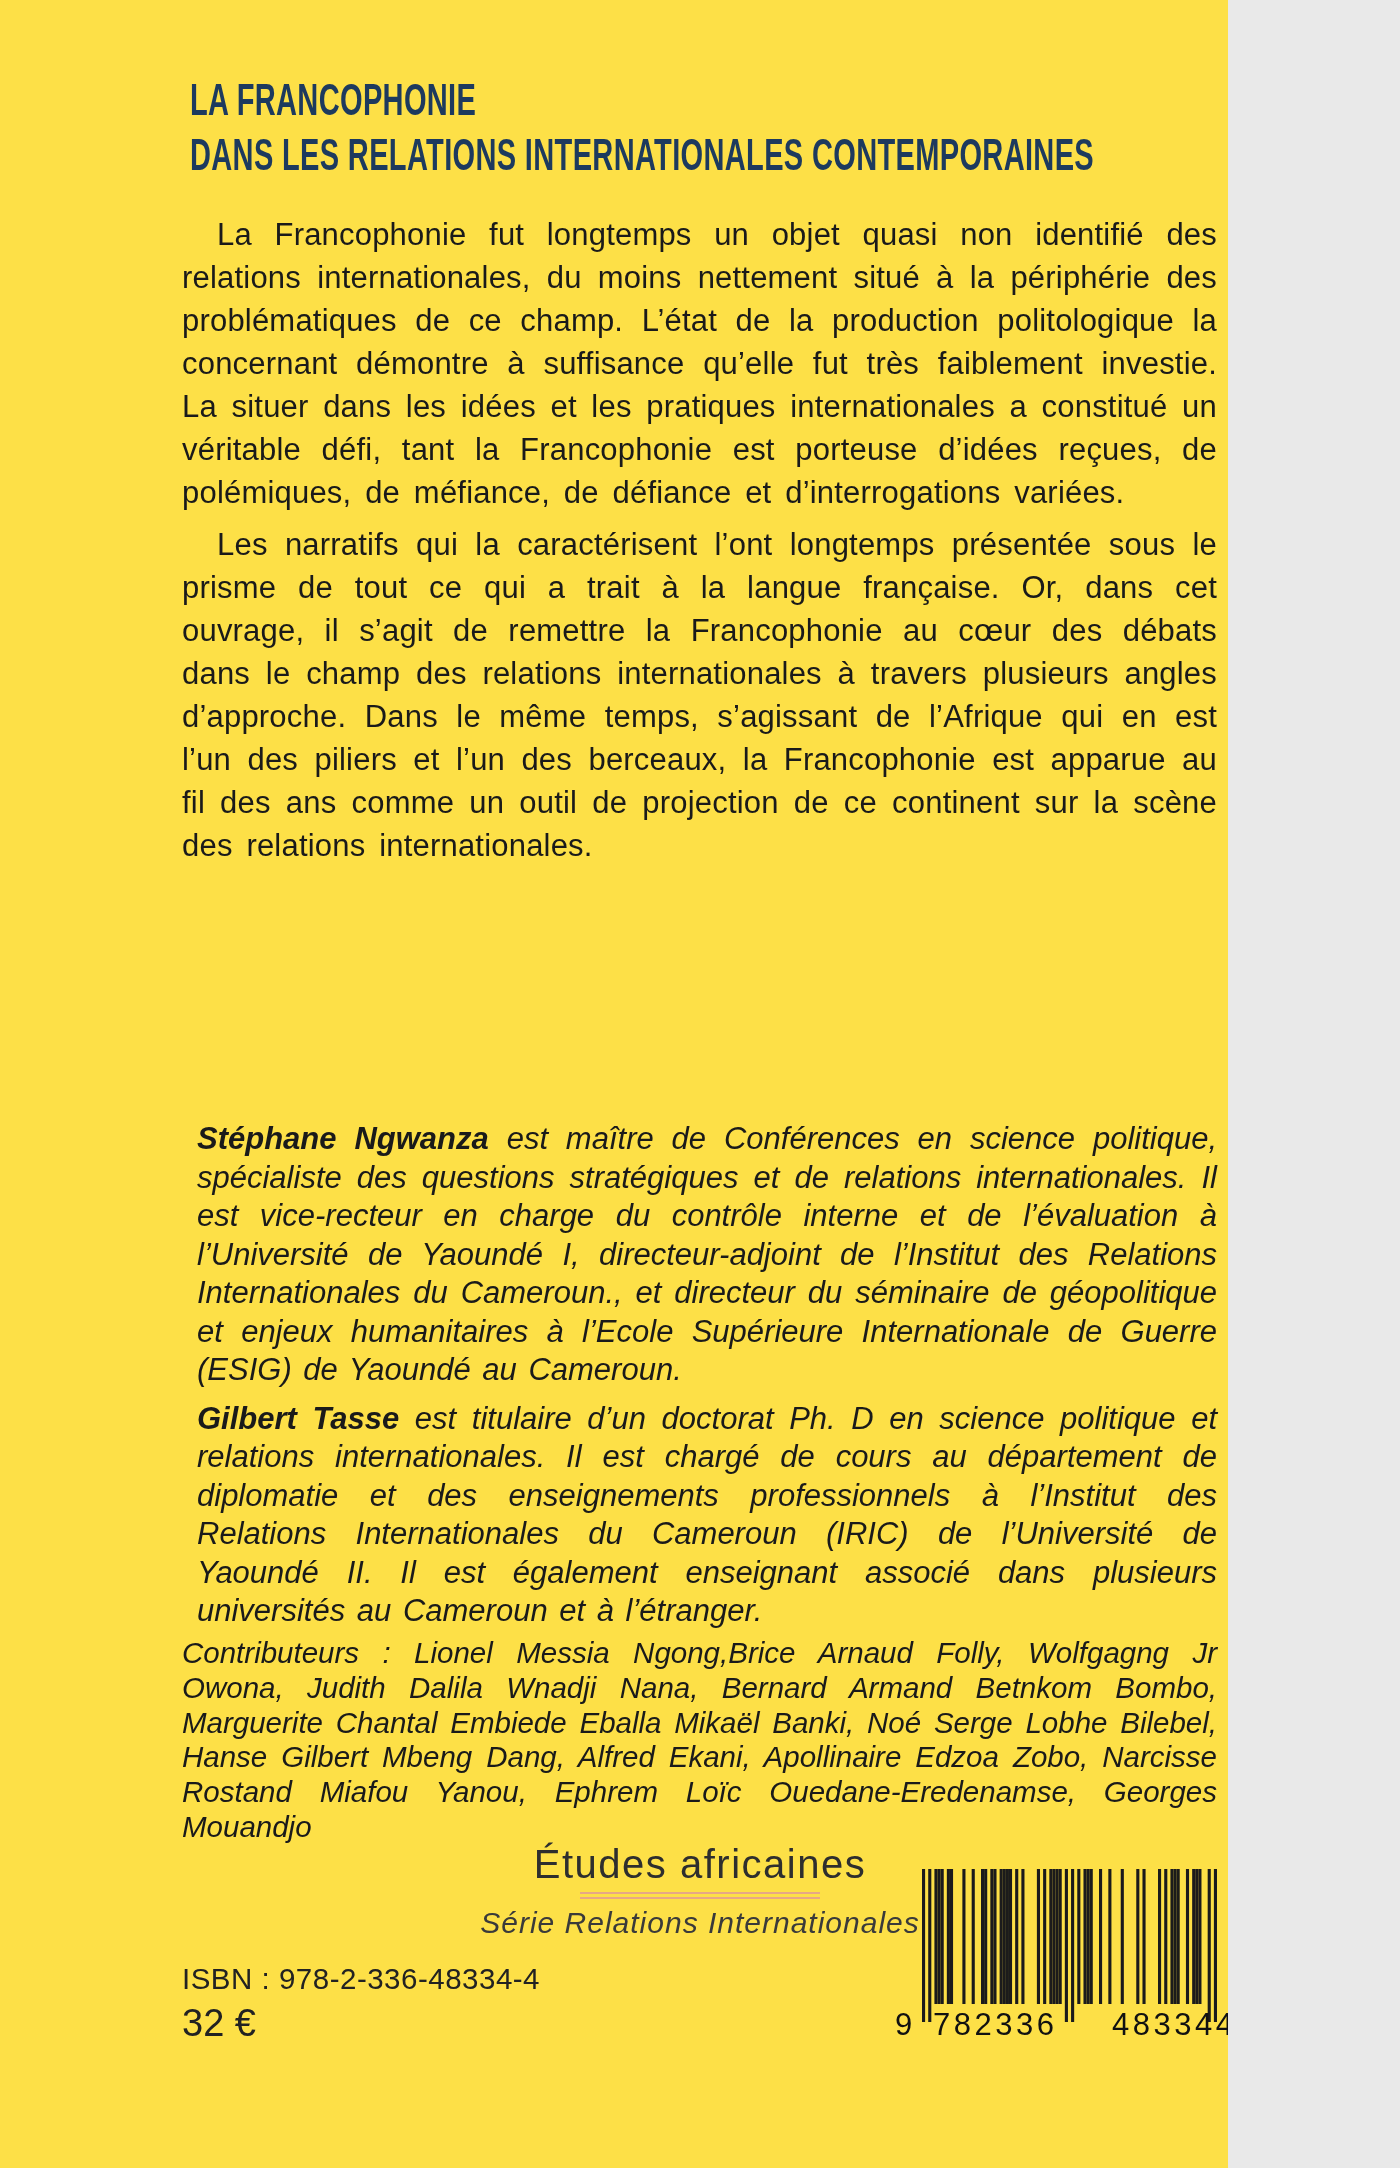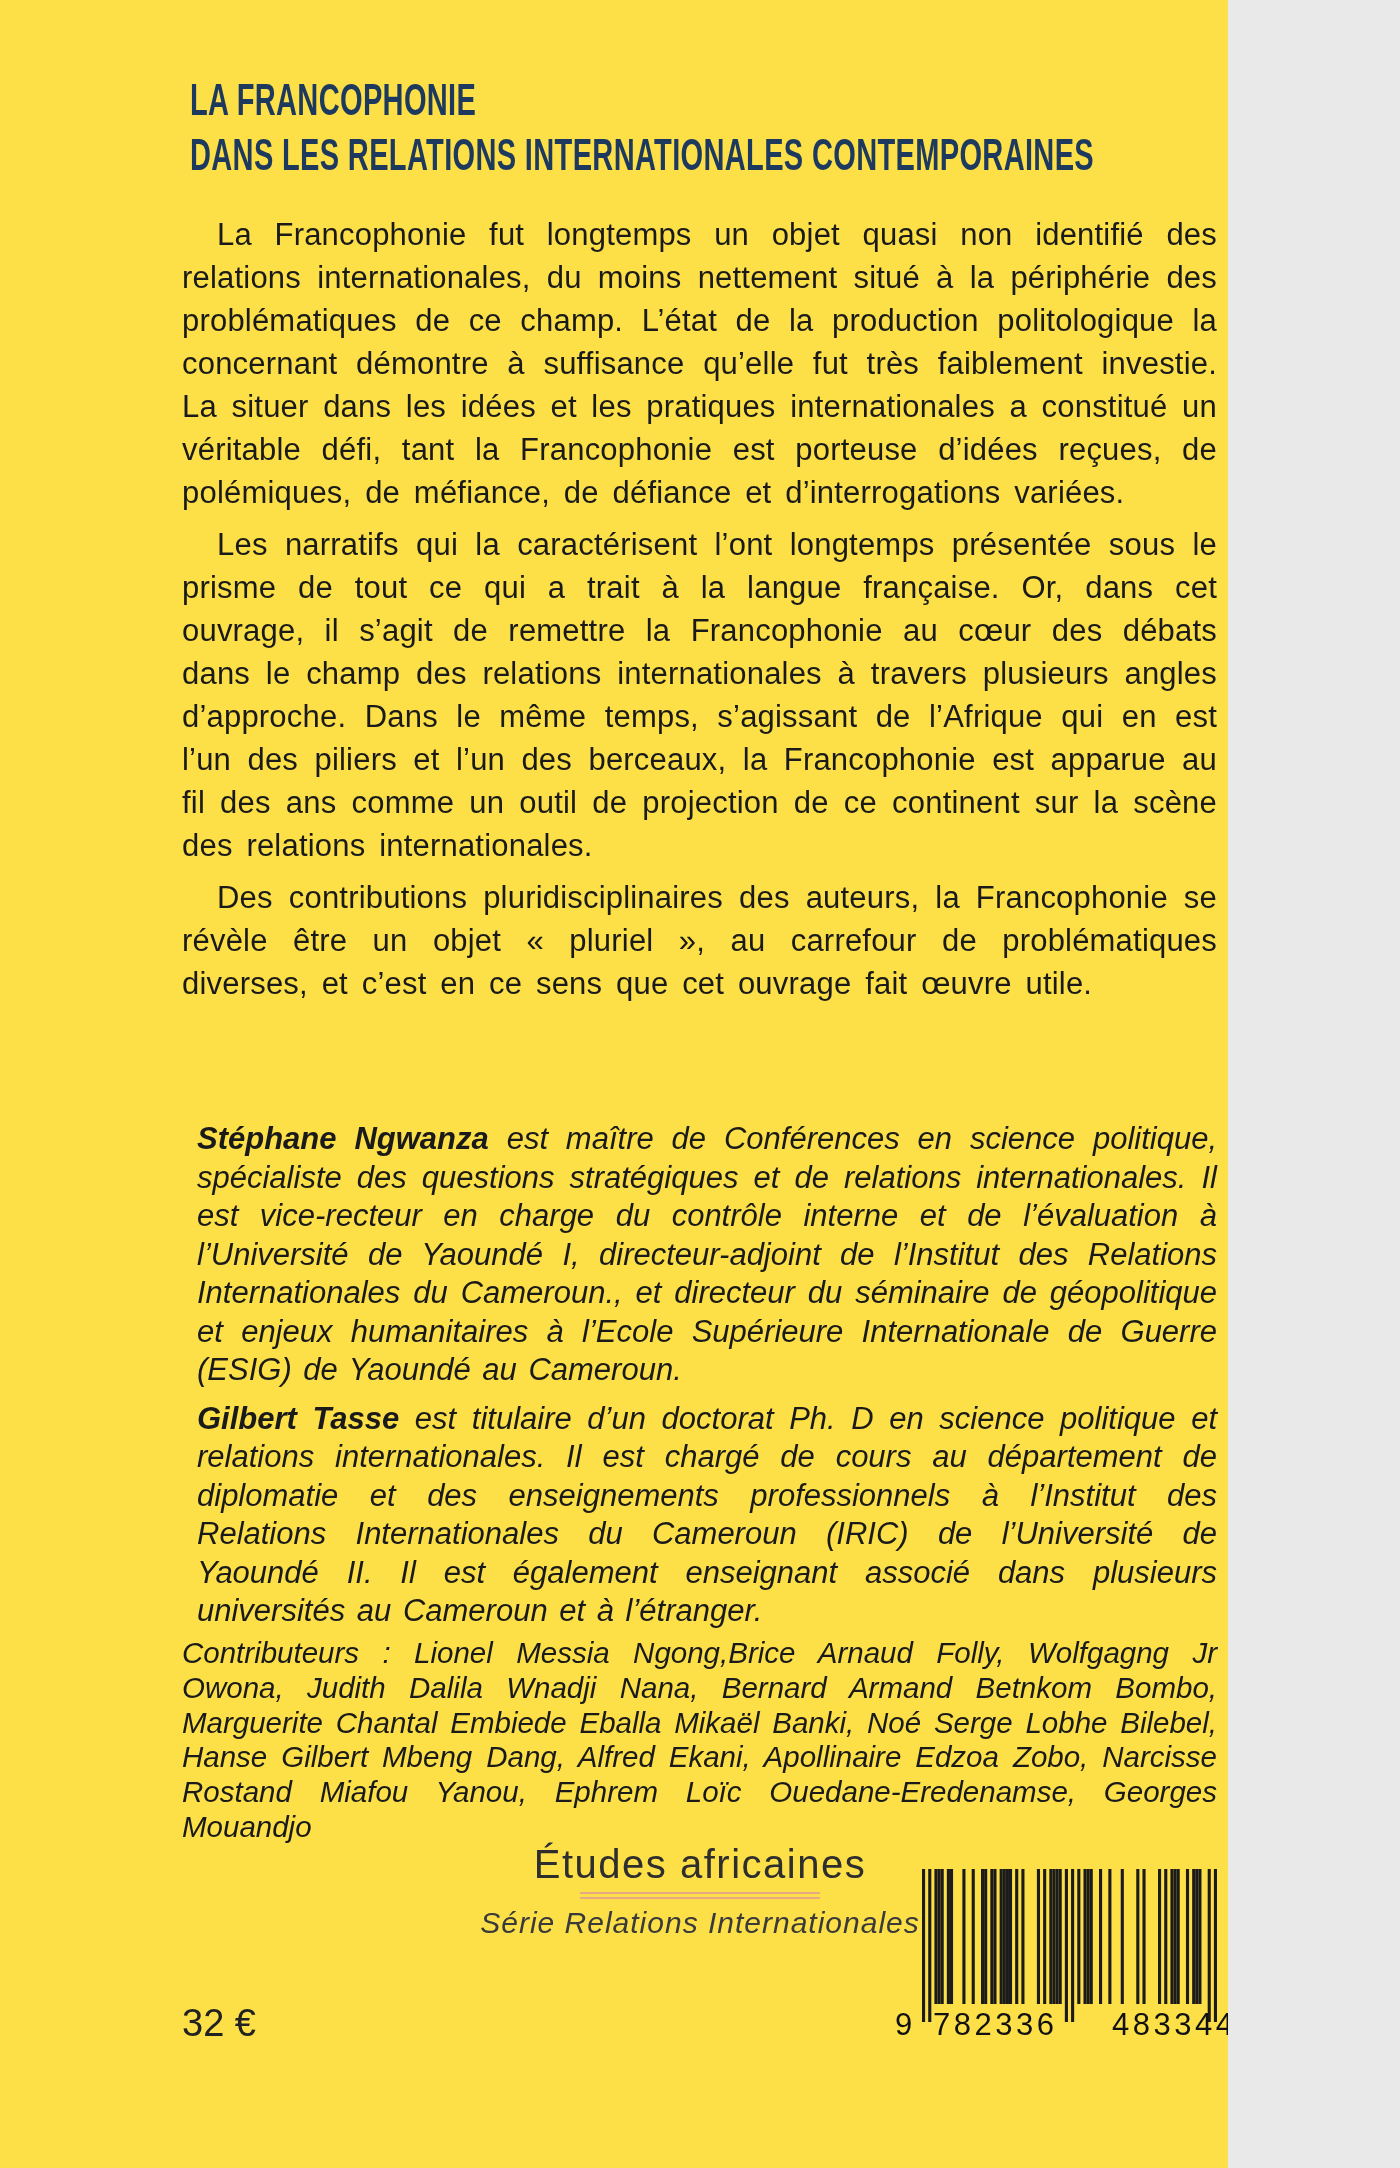--- a/index.html
+++ b/index.html
@@ -76,36 +76,36 @@
 <div id="page">
 
   <div id="title" style="color: rgb(29, 58, 94);">
     <div>LA FRANCOPHONIE</div>
     <div>DANS LES RELATIONS INTERNATIONALES CONTEMPORAINES</div>
   </div>
 
   <div id="synopsis">
       <p>La Francophonie fut longtemps un objet quasi non identifié des relations internationales, du moins nettement situé à la périphérie des problématiques de ce champ. L’état de la production politologique la concernant démontre à suffisance qu’elle fut très faiblement investie. La situer dans les idées et les pratiques internationales a constitué un véritable défi, tant la Francophonie est porteuse d’idées reçues, de polémiques, de méfiance, de défiance et d’interrogations variées.</p>
       <p>Les narratifs qui la caractérisent l’ont longtemps présentée sous le prisme de tout ce qui a trait à la langue française. Or, dans cet ouvrage, il s’agit de remettre la Francophonie au cœur des débats dans le champ des relations internationales à travers plusieurs angles d’approche. Dans le même temps, s’agissant de l’Afrique qui en est l’un des piliers et l’un des berceaux, la Francophonie est apparue au fil des ans comme un outil de projection de ce continent sur la scène des relations internationales.</p>
-      <p>Des contributions pluridisciplinaires des auteurs, la Francophonie se révèle être un objet « pluriel », au carrefour de problématiques diverses, et c’est en ce sens que cet ouvrage fait œuvre utile.</p>
     </div>
 
   <div id="bios">
       <p><b>Stéphane Ngwanza</b> est maître de Conférences en science politique, spécialiste des questions stratégiques et de relations internationales. Il est vice-recteur en charge du contrôle interne et de l’évaluation à l’Université de Yaoundé I, directeur-adjoint de l’Institut des Relations Internationales du Cameroun., et directeur du séminaire de géopolitique et enjeux humanitaires à l’Ecole Supérieure Internationale de Guerre (ESIG) de Yaoundé au Cameroun.</p>
       <p><b>Gilbert Tasse</b> est titulaire d’un doctorat Ph. D en science politique et relations internationales. Il est chargé de cours au département de diplomatie et des enseignements professionnels à l’Institut des Relations Internationales du Cameroun (IRIC) de l’Université de Yaoundé II. Il est également enseignant associé dans plusieurs universités au Cameroun et à l’étranger.</p>
     </div>
 
   <div id="collection">
     <div class="coll-name">Études africaines</div>
     <div class="coll-rule" style="border-top-color: rgb(231, 168, 133); border-bottom-color: rgb(231, 168, 133);"></div>
     <div class="coll-series">Série Relations Internationales</div>
   </div>
 
   <div id="contributors">Contributeurs : Lionel Messia Ngong,Brice Arnaud Folly, Wolfgagng Jr Owona, Judith Dalila Wnadji Nana, Bernard Armand Betnkom Bombo, Marguerite Chantal Embiede Eballa Mikaël Banki, Noé Serge Lobhe Bilebel, Hanse Gilbert Mbeng Dang, Alfred Ekani, Apollinaire Edzoa Zobo, Narcisse Rostand Miafou Yanou, Ephrem Loïc Ouedane-Eredenamse, Georges Mouandjo</div>
 
+  <div id="isbn">ISBN : 978-2-336-48334-4</div>
   <div id="price">32 €</div>
 
   <div id="barcode">
     <svg id="bc-svg" width="295" height="154">
         <rect x="0.00" y="0" width="3.11" height="153" fill="#1b1b1b"></rect>
         <rect x="6.21" y="0" width="3.11" height="153" fill="#1b1b1b"></rect>
         <rect x="12.42" y="0" width="3.11" height="135" fill="#1b1b1b"></rect>
         <rect x="15.53" y="0" width="3.11" height="135" fill="#1b1b1b"></rect>
         <rect x="18.63" y="0" width="3.11" height="135" fill="#1b1b1b"></rect>
         <rect x="24.84" y="0" width="3.11" height="135" fill="#1b1b1b"></rect>

